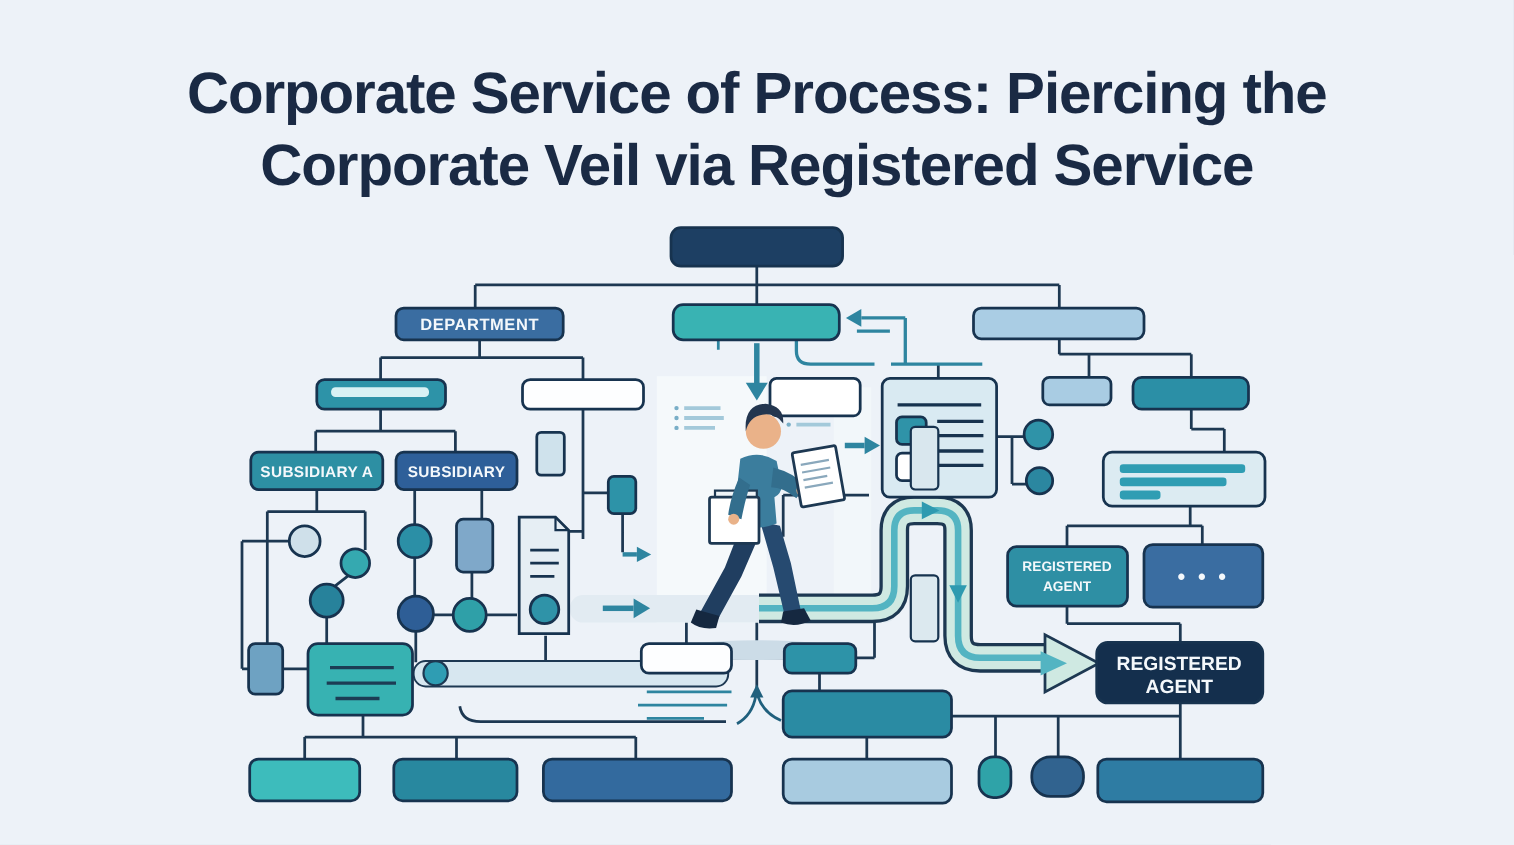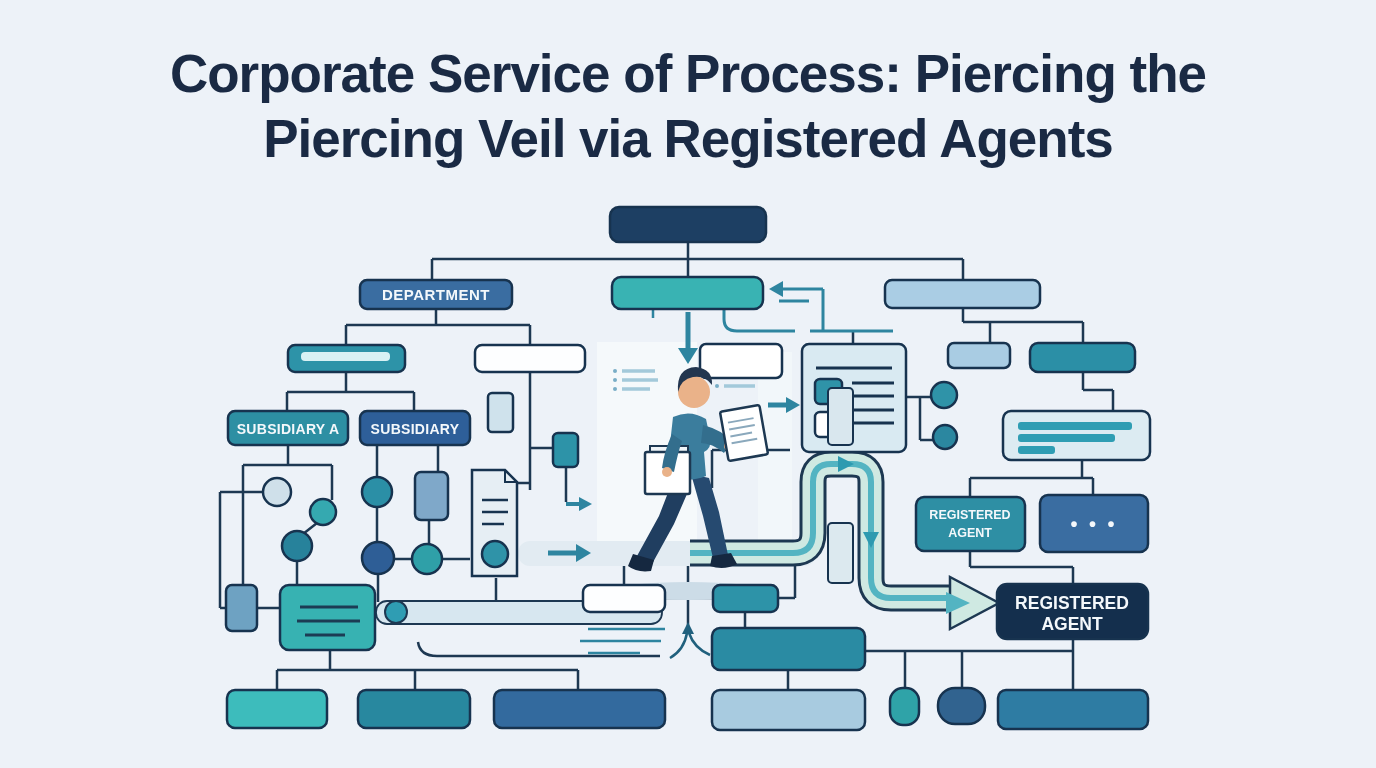--- a/index.html
+++ b/index.html
@@ -2,21 +2,21 @@
 <html><head>
 <meta charset="utf-8">
 <style>
   html,body{margin:0;padding:0;background:#dfe6ee;}
   .stage{
     position:relative;width:1376px;height:768px;margin:0 auto;
     background:#edf2f8;overflow:hidden;
     font-family:"Liberation Sans",sans-serif;
   }
   .title{
-    position:absolute;top:42px;left:0;width:100%;
+    position:absolute;top:54px;left:0;width:100%;
     text-align:center;color:#1a2a44;font-weight:bold;
     font-size:53px;line-height:1.22;letter-spacing:-1px;
   }
   .title span{display:block;}
   svg{position:absolute;left:0;top:0;}
   svg text{font-family:"Liberation Sans",sans-serif;font-weight:bold;fill:#f4f8fb;}
 </style>
 </head>
 <body>
 
@@ -226,16 +226,16 @@
       <text x="970" y="519" font-size="12.5">REGISTERED</text>
       <text x="970" y="537" font-size="12.5">AGENT</text>
       <text x="1072" y="609" font-size="17.5">REGISTERED</text>
       <text x="1072" y="630" font-size="17.5">AGENT</text>
       <text x="1094" y="531" font-size="20" letter-spacing="3">• • •</text>
     </g>
   </svg>
 
   <div class="title">
     <span>Corporate Service of Process: Piercing the</span>
-    <span>Piercing Veil via Registered Agents</span>
+    <span>Corporate Veil via Registered Service</span>
   </div>
 
 </div>
 
 </body></html>

